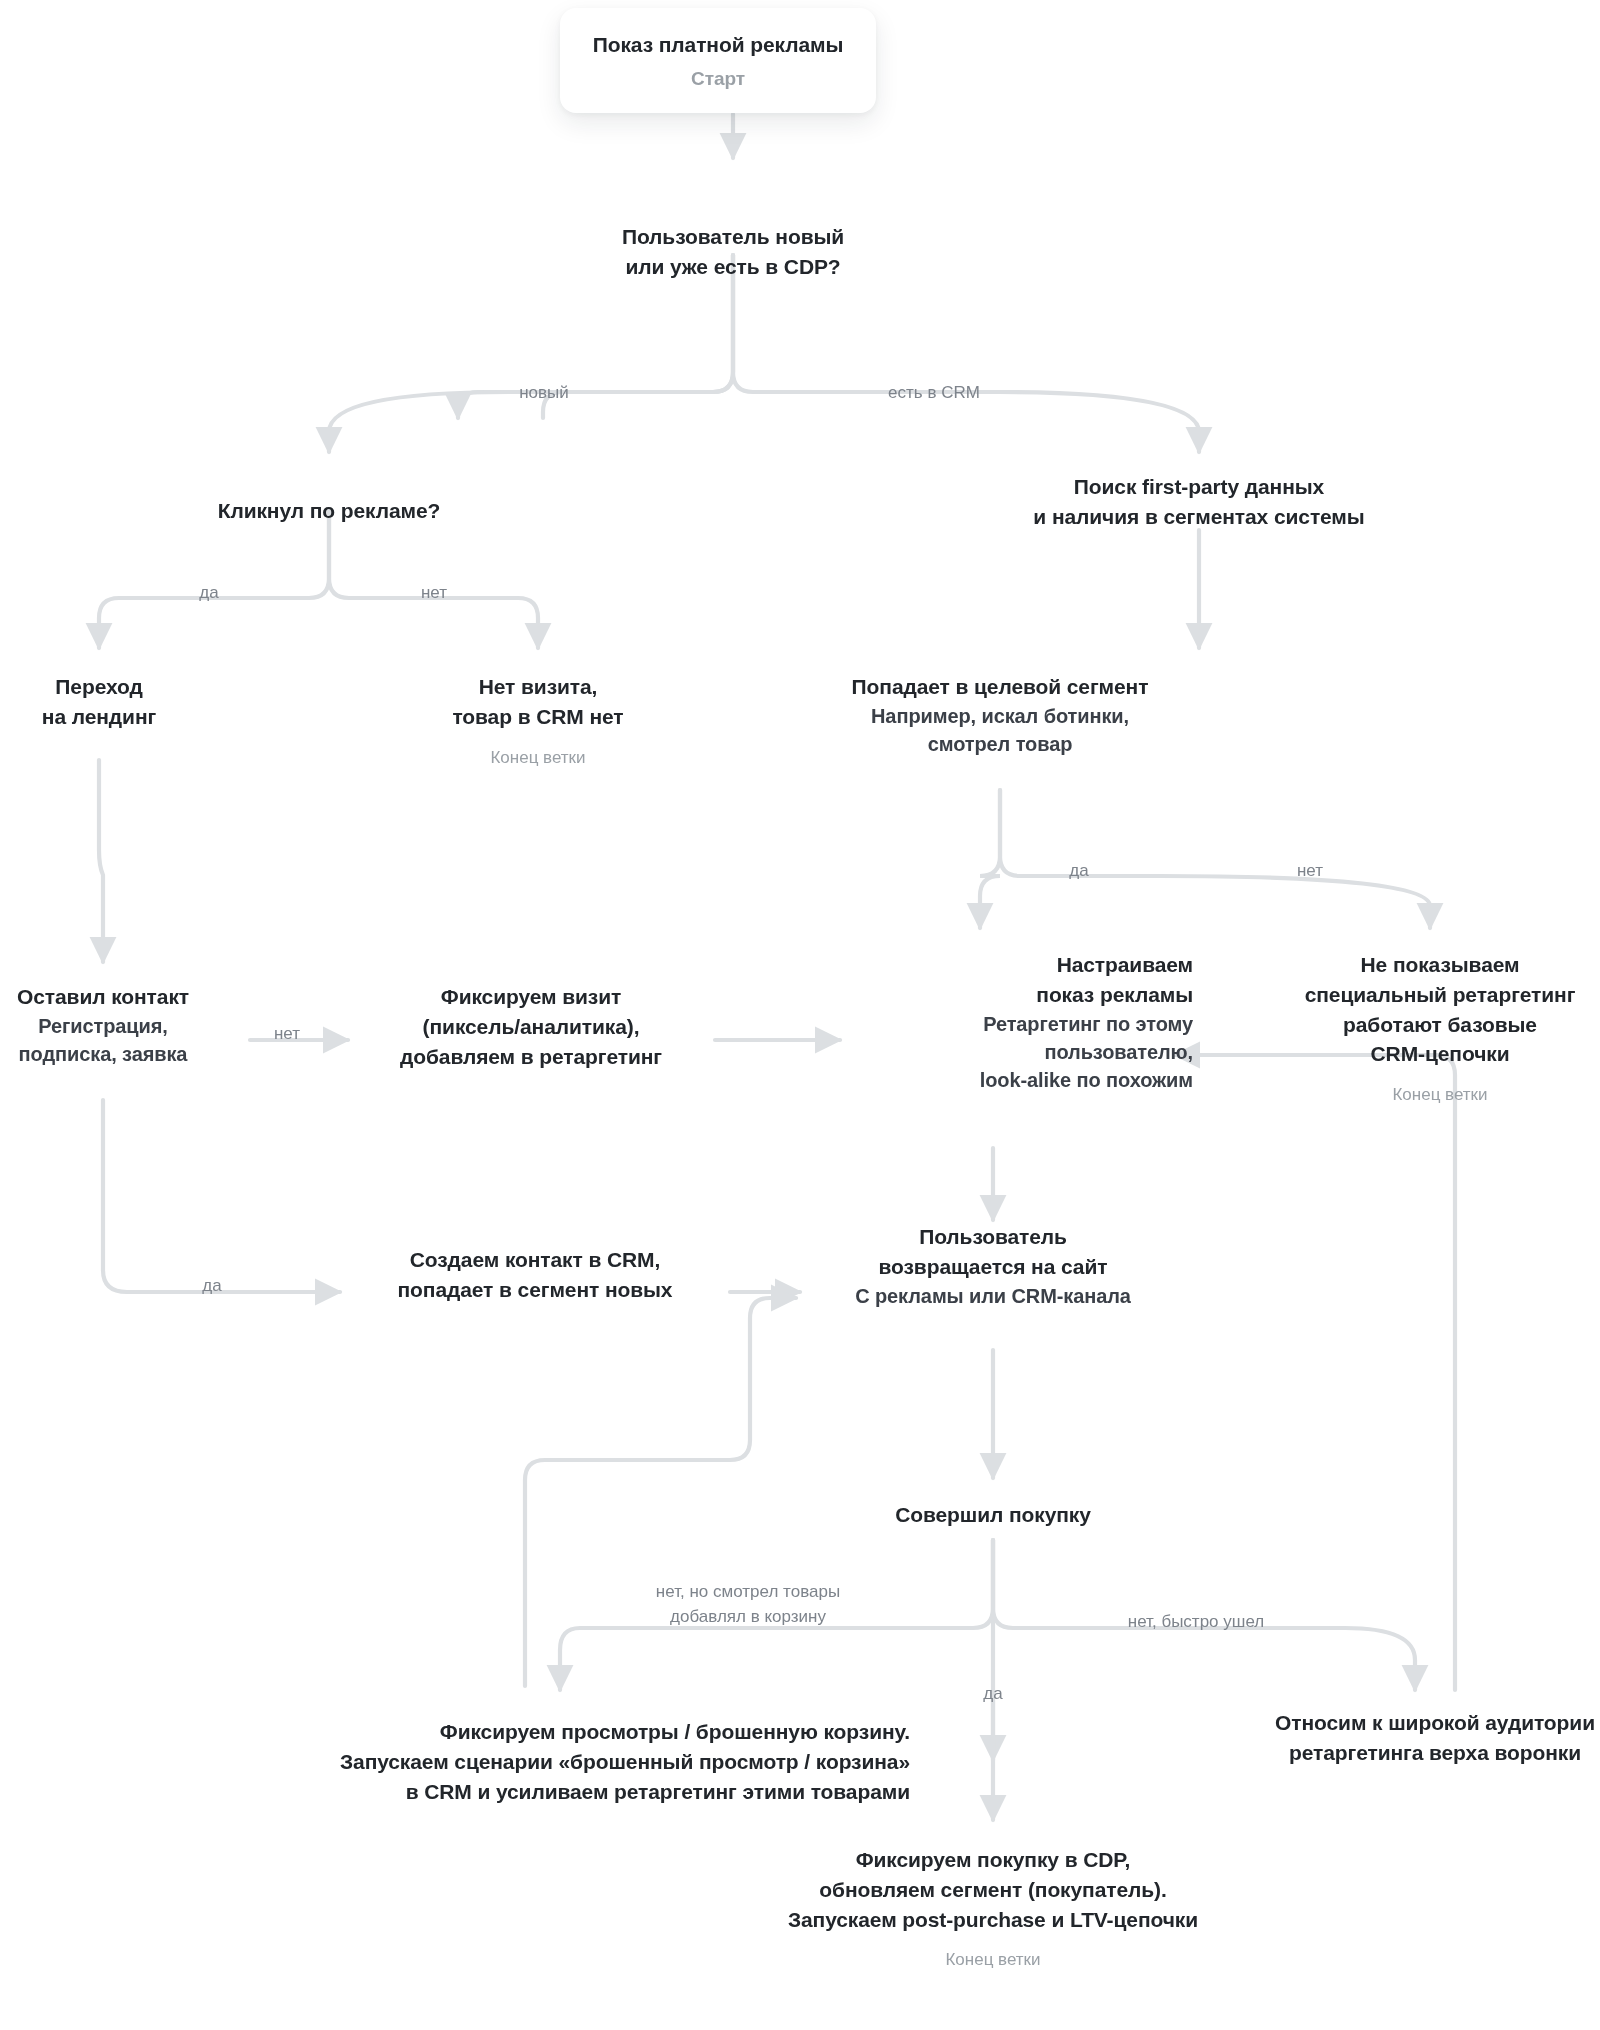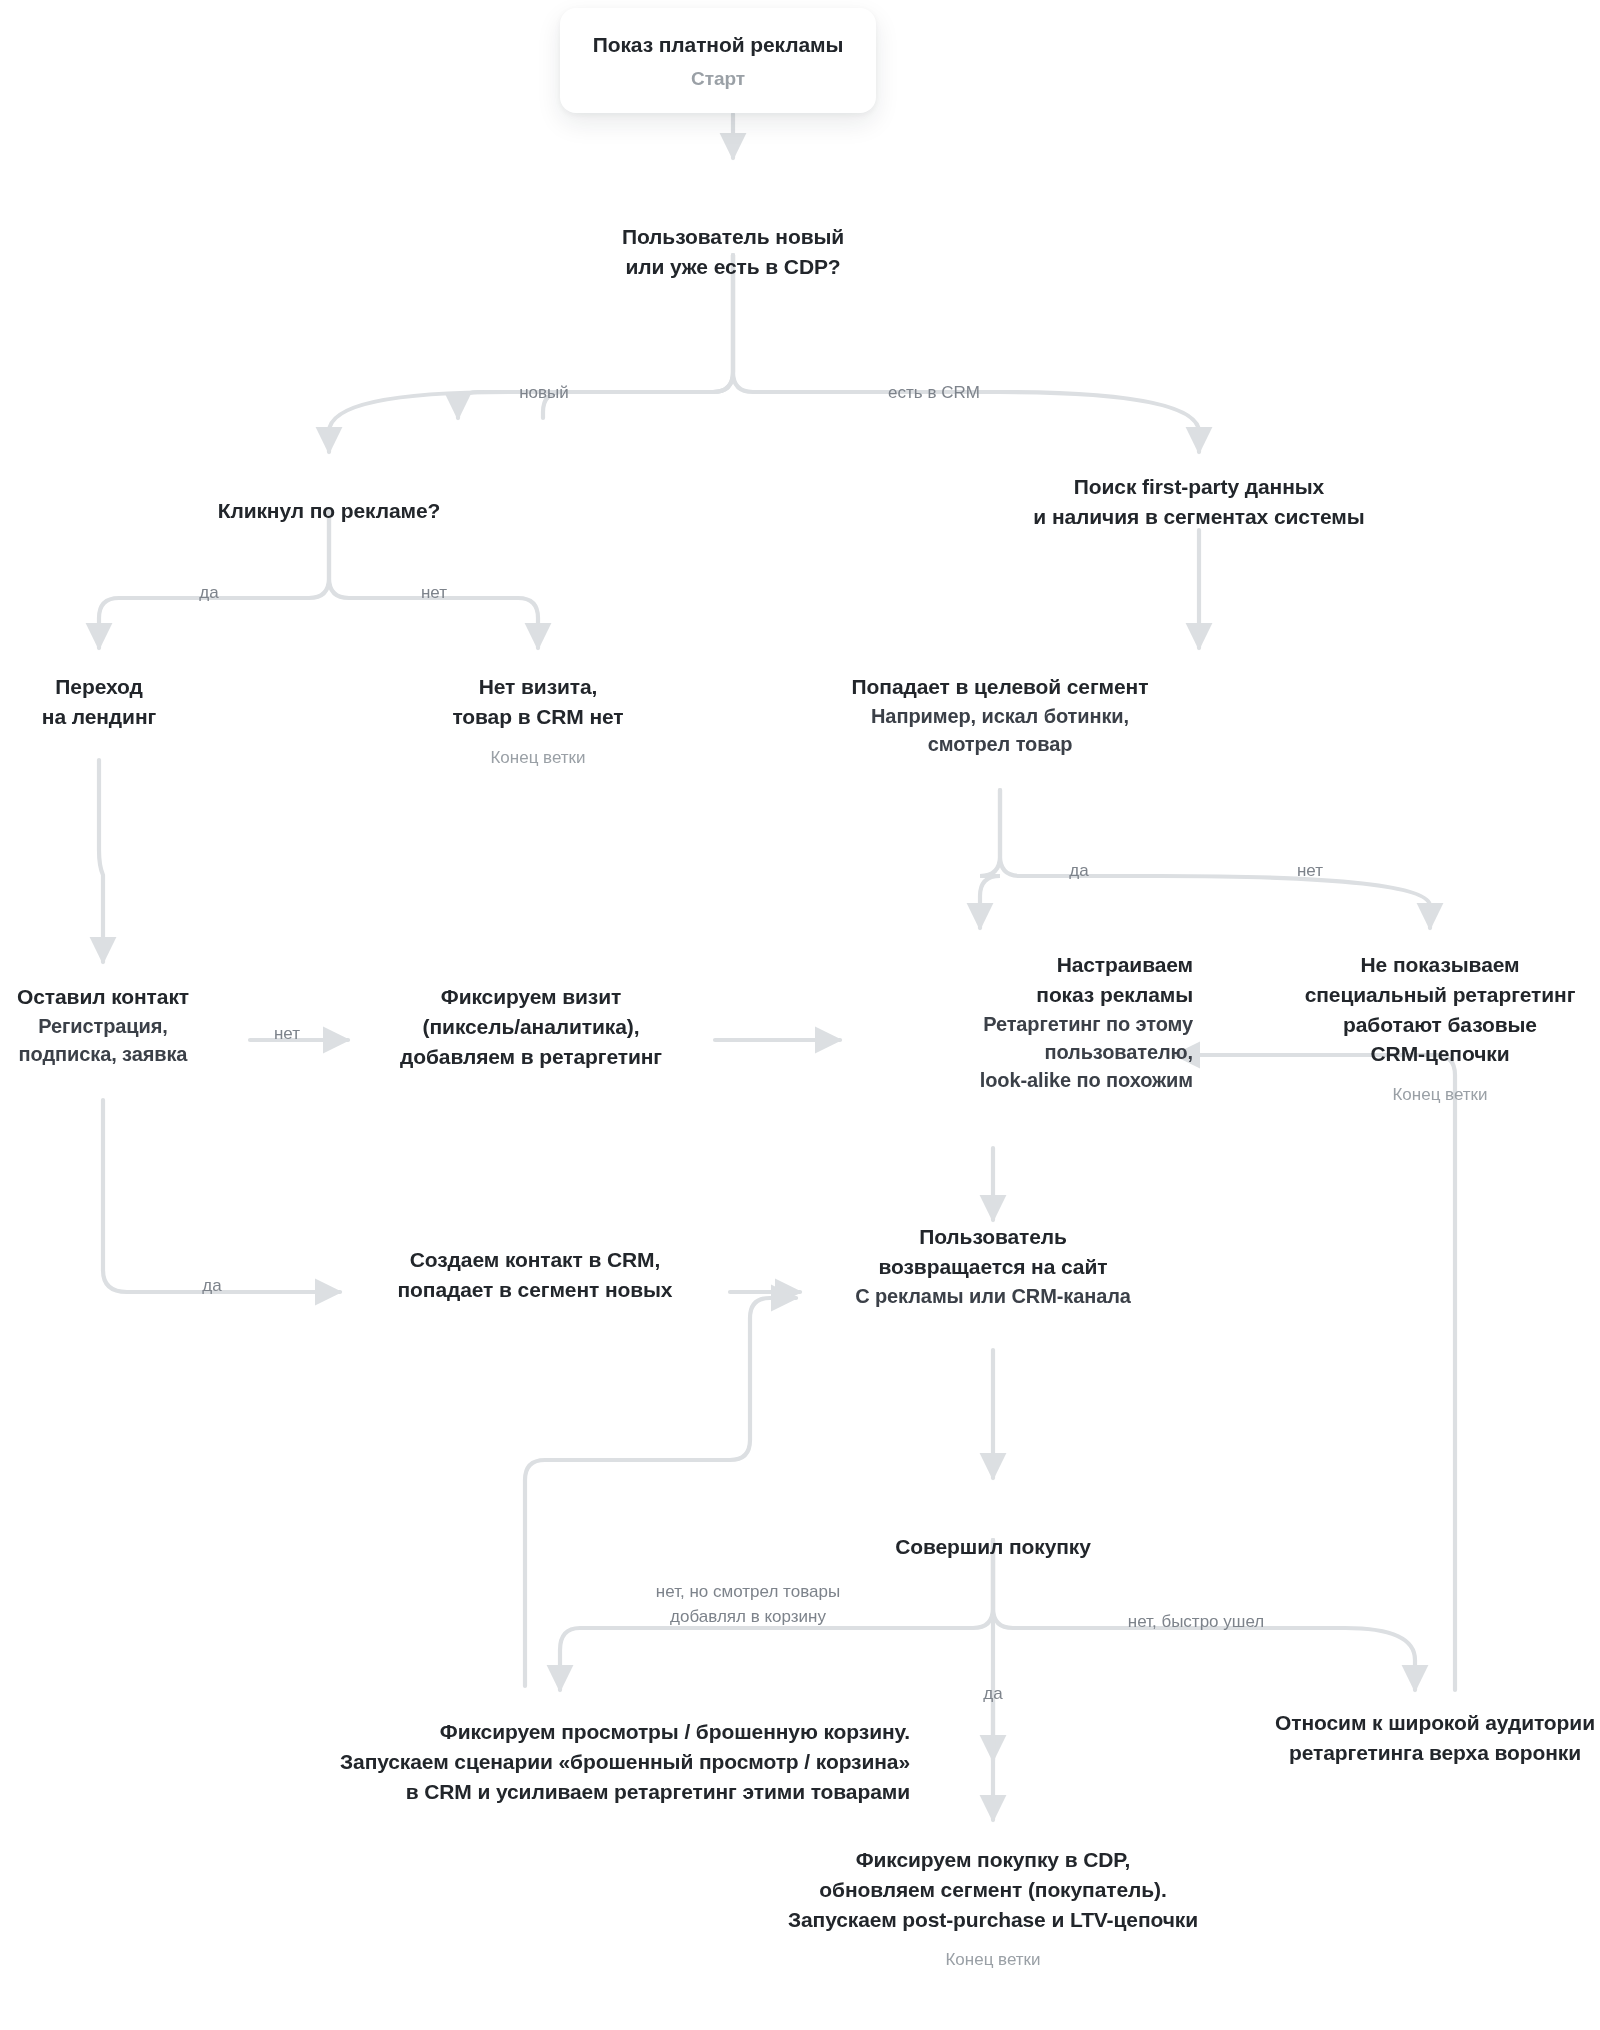--- a/index.html
+++ b/index.html
@@ -246,21 +246,21 @@
     <div class="title">Создаем контакт в CRM,</div>
     <div class="title">попадает в сегмент новых</div>
   </div>
 
   <div class="node" style="left:793px; top:1222px; width:400px;">
     <div class="title">Пользователь</div>
     <div class="title">возвращается на сайт</div>
     <div class="sub">С рекламы или CRM-канала</div>
   </div>
 
-  <div class="node" style="left:793px; top:1500px; width:400px;margin-top:32px;">
+  <div class="node" style="left:793px; top:1500px; width:400px;">
     <div class="title">Совершил покупку</div>
   </div>
 
   <div class="node" style="left:150px; top:1717px; width:760px;text-align:right;">
     <div class="title">Фиксируем просмотры / брошенную корзину.</div>
     <div class="title">Запускаем сценарии «брошенный просмотр / корзина»</div>
     <div class="title">в CRM и усиливаем ретаргетинг этими товарами</div>
   </div>
 
   <div class="node" style="left:1215px; top:1708px; width:440px;">

